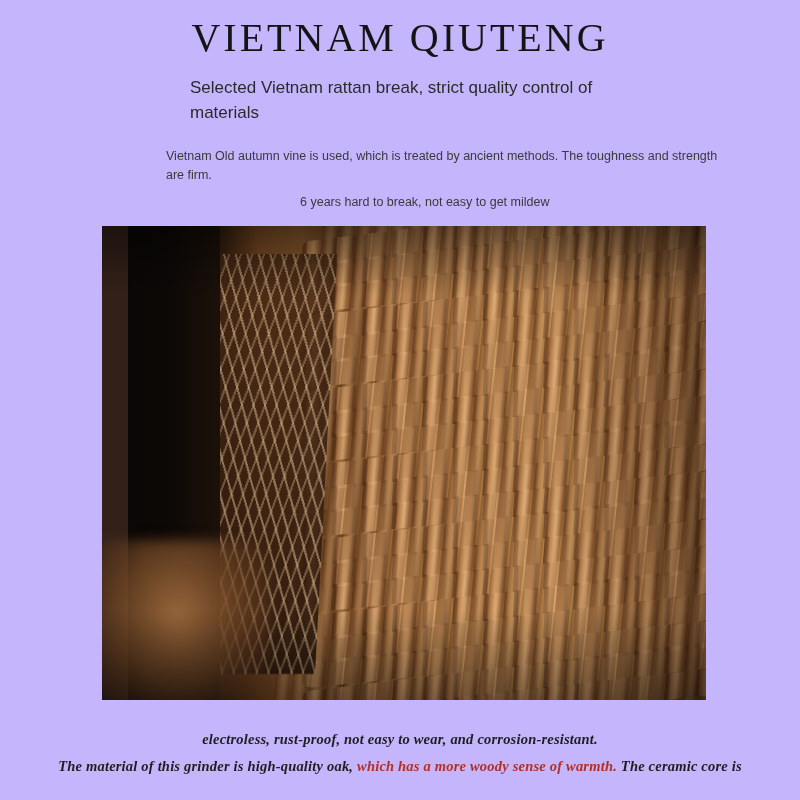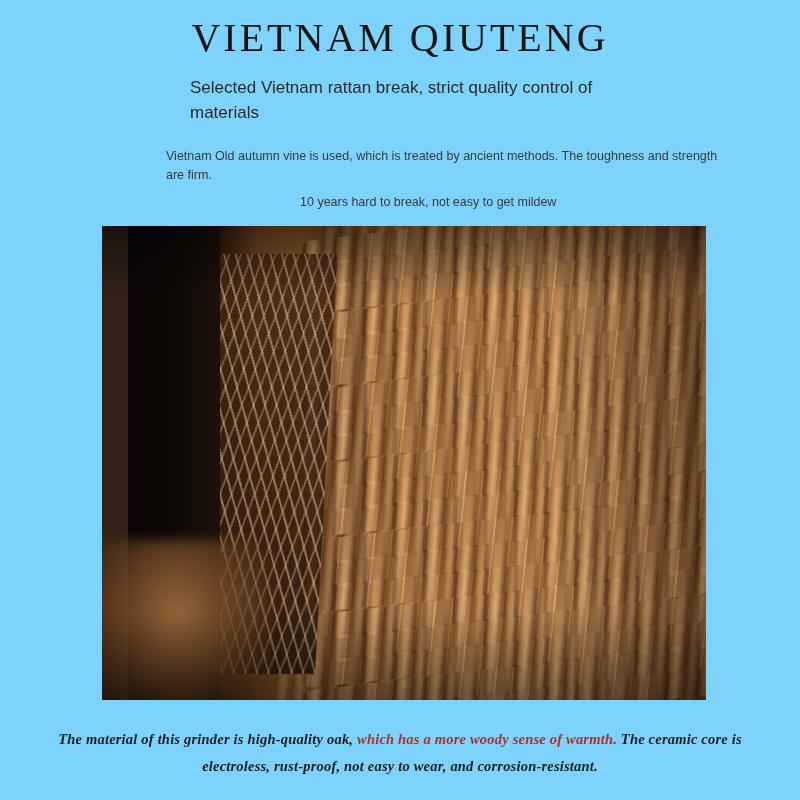--- a/index.html
+++ b/index.html
@@ -10,21 +10,21 @@
     width: 800px;
     height: 800px;
     background: #f2f2f2;
     font-family: "Liberation Sans", sans-serif;
     overflow: hidden;
   }
   .page {
     position: relative;
     width: 800px;
     height: 800px;
-    background: #7dd3fc;
+    background: #c4b5fd;
     box-sizing: border-box;
   }
   .title {
     text-align: center;
     font-family: "Liberation Serif", serif;
     font-size: 40px;
     letter-spacing: 3px;
     color: #141414;
     margin: 0;
     padding-top: 14px;
@@ -185,21 +185,21 @@
 <body>
 
 <div class="page">
 
   <h1 class="title">VIETNAM QIUTENG</h1>
 
   <p class="subtitle">Selected Vietnam rattan break, strict quality control of materials</p>
 
   <div class="desc-block">
     <p class="desc-line">Vietnam Old autumn vine is used, which is treated by ancient methods. The toughness and strength are firm.</p>
-    <p class="desc-line-indent">10 years hard to break, not easy to get mildew</p>
+    <p class="desc-line-indent">6 years hard to break, not easy to get mildew</p>
   </div>
 
   <div class="photo-wrap">
     <div class="photo">
       <div class="weave" id="weave">
           <div class="weave-row" style="top: 0px; transform: rotate(-7deg); opacity: 0.78;"></div>
           <div class="weave-row" style="top: 25px; transform: rotate(-6.4deg); opacity: 0.83;"></div>
           <div class="weave-row" style="top: 50px; transform: rotate(-5.8deg); opacity: 0.88;"></div>
           <div class="weave-row" style="top: 75px; transform: rotate(-7deg); opacity: 0.93;"></div>
           <div class="weave-row" style="top: 100px; transform: rotate(-6.4deg); opacity: 0.78;"></div>
@@ -249,19 +249,19 @@
       <div class="dark-col"></div>
       <div class="dark-col2"></div>
       <div class="fg-blob"></div>
       <div class="shade-right"></div>
       <div class="shade-top"></div>
       <div class="shade-bottom"></div>
     </div>
   </div>
 
   <div class="footer">
+    <div>electroless, rust-proof, not easy to wear, and corrosion-resistant.</div>
     <div>
       <span>The material of this grinder is high-quality oak, </span><span class="hl">which has a more woody sense of warmth.</span><span> The ceramic core is</span>
     </div>
-    <div>electroless, rust-proof, not easy to wear, and corrosion-resistant.</div>
   </div>
 
 </div>
 
 </body></html>

